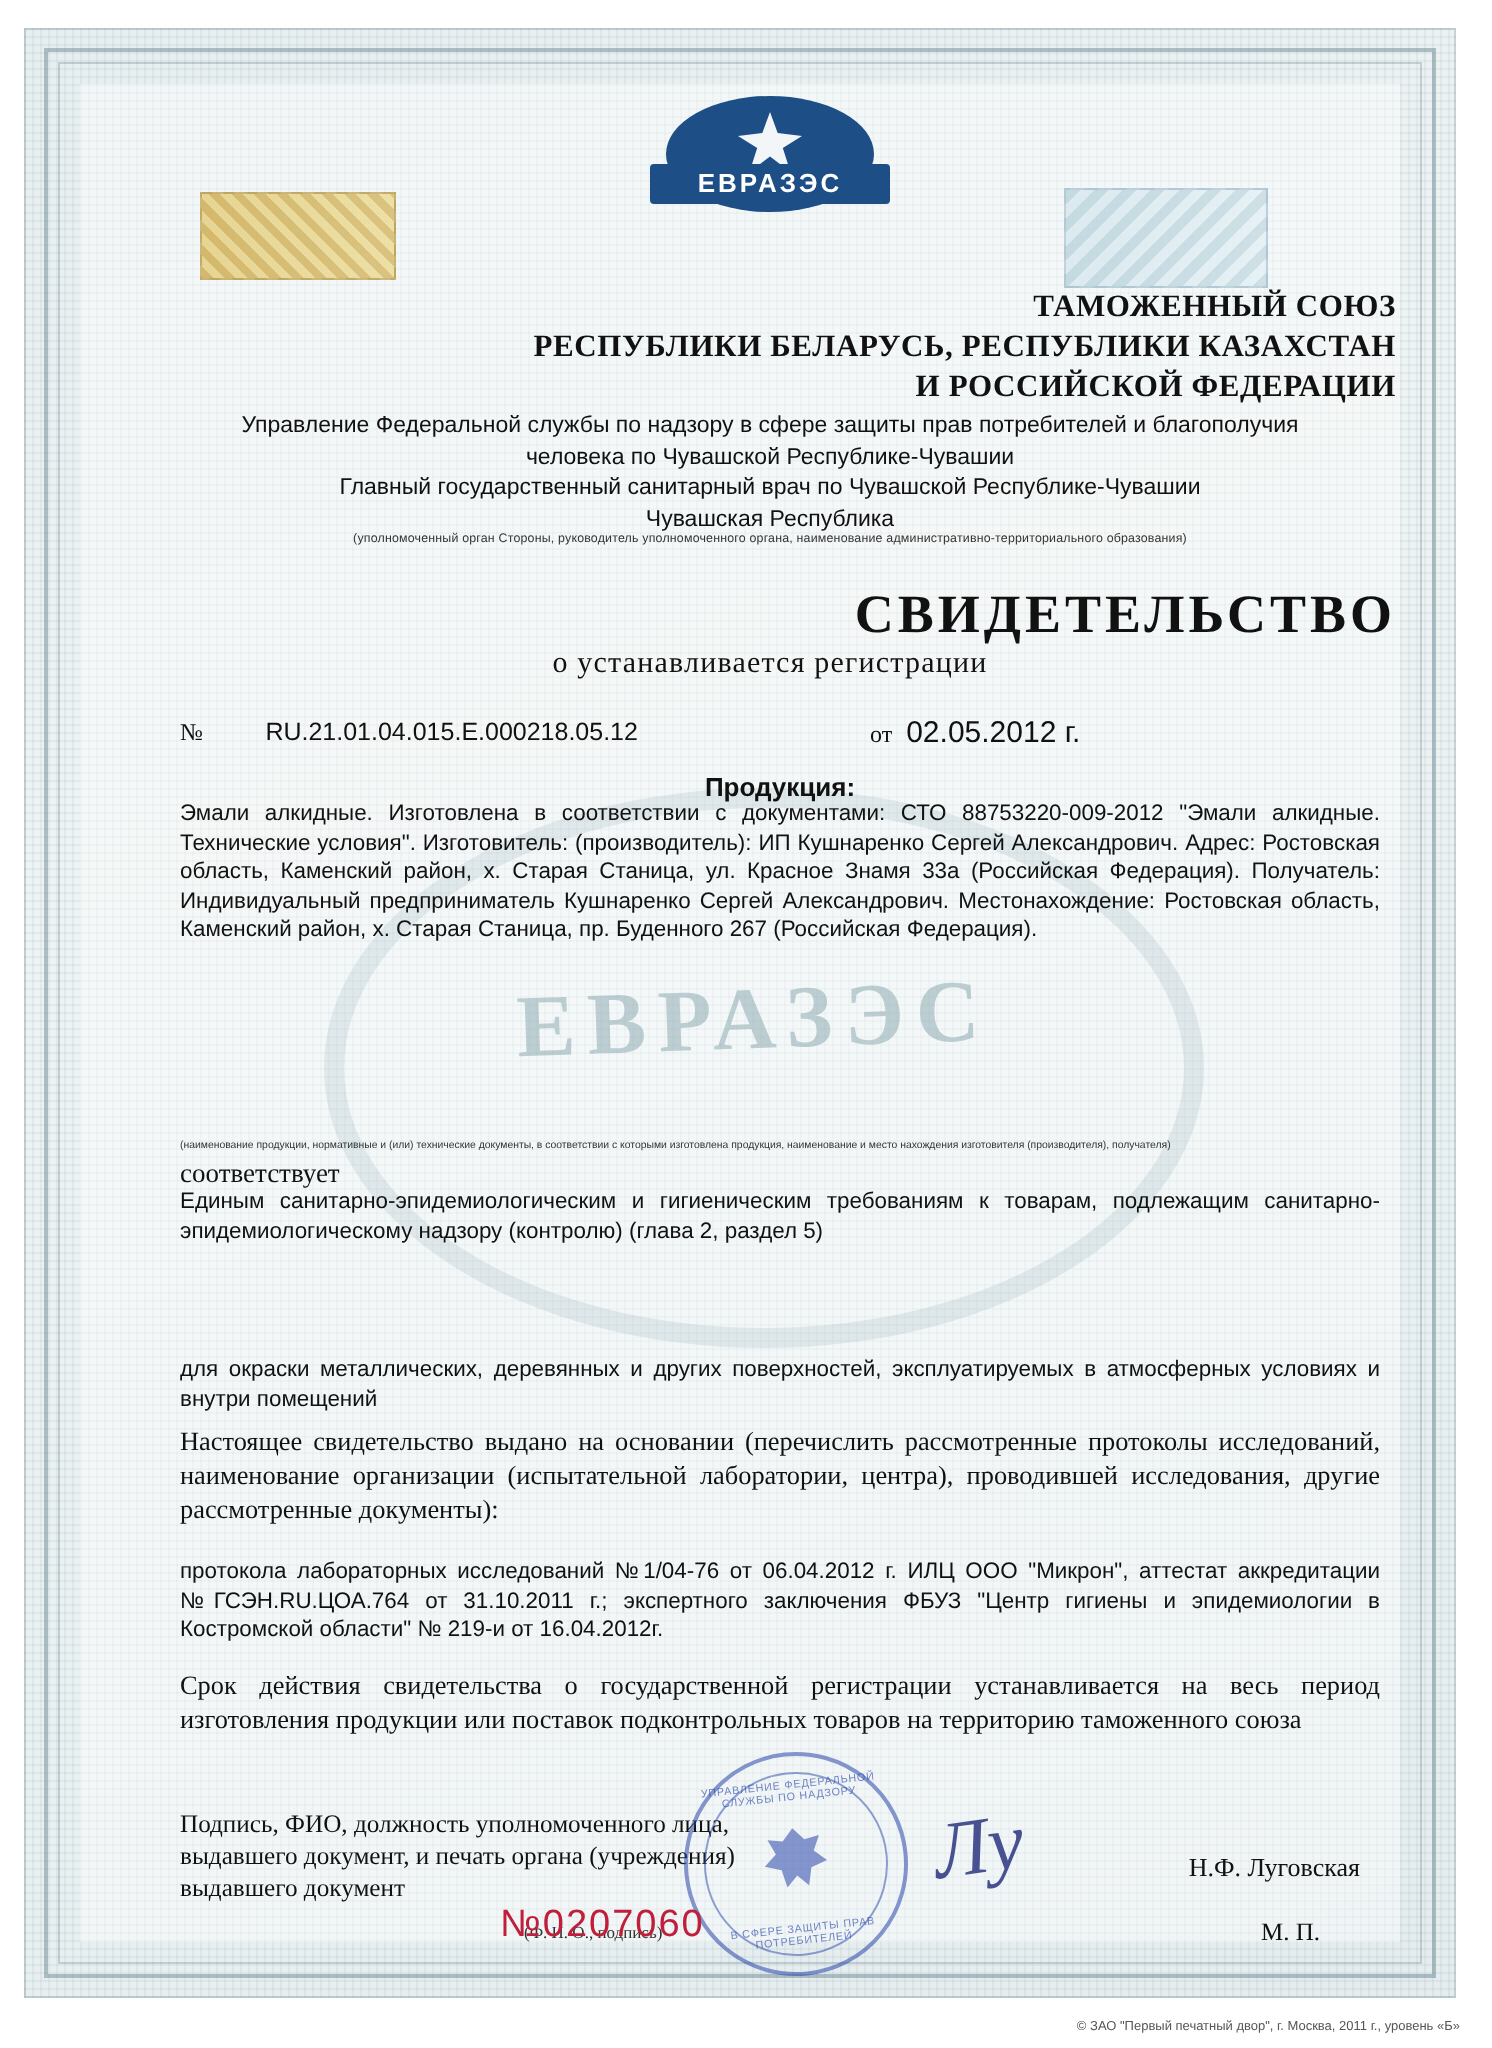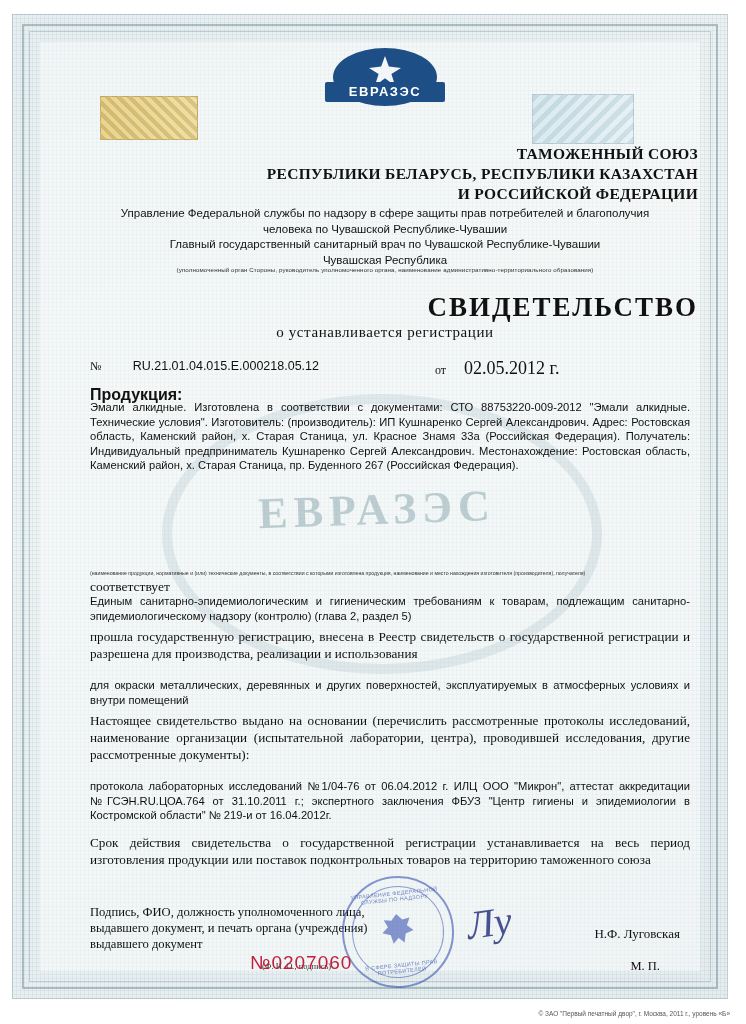--- a/index.html
+++ b/index.html
@@ -216,28 +216,29 @@
     font-size: 12.5px;
     margin-left: 28px;
   }
   .numline .dt {
     position: absolute;
     left: 345px;
     top: 0;
     font-size: 12px;
   }
   .numline .dtval {
-    font-family: Liberation Serif, serif;
-    font-size: 18px;
-    margin-left: 15px;
+    font-family: Liberation Sans, sans-serif;
+    font-size: 15px;
+    margin-left: 4px;
   }
 
   .section-label {
     font-family: "Liberation Sans", sans-serif;
-    font-size: 16px;
+    font-size: 13px;
+    text-align: center;
   }
   .body-sans {
     font-family: "Liberation Sans", sans-serif;
     font-size: 11.2px;
     line-height: 14.6px;
     text-align: justify;
   }
   .body-serif {
     font-family: "Liberation Serif", serif;
     font-size: 13.2px;
@@ -419,21 +420,20 @@
     </div>
 
     <div class="tx prod-label section-label bold">Продукция:</div>
     <div class="tx prod-text body-sans">Эмали алкидные. Изготовлена в соответствии с документами: СТО 88753220-009-2012 "Эмали алкидные. Технические условия". Изготовитель: (производитель): ИП Кушнаренко Сергей Александрович. Адрес: Ростовская область, Каменский район, х. Старая Станица, ул. Красное Знамя 33а (Российская Федерация). Получатель: Индивидуальный предприниматель Кушнаренко Сергей Александрович. Местонахождение: Ростовская область, Каменский район, х. Старая Станица, пр. Буденного 267 (Российская Федерация).</div>
 
     <div class="tx micro-caption">(наименование продукции, нормативные и (или) технические документы, в соответствии с которыми изготовлена продукция, наименование и место нахождения изготовителя (производителя), получателя)</div>
 
     <div class="tx conform-label">соответствует</div>
     <div class="tx conform-text body-sans">Единым санитарно-эпидемиологическим и гигиеническим требованиям к товарам, подлежащим санитарно-эпидемиологическому надзору (контролю) (глава 2, раздел 5)</div>
 
-    <div class="tx registered-text body-serif">прошла государственную регистрацию, внесена в Реестр свидетельств о государственной регистрации и разрешена для производства, реализации и использования</div>
     <div class="tx purpose-text body-sans">для окраски металлических, деревянных и других поверхностей, эксплуатируемых в атмосферных условиях и внутри помещений</div>
     <div class="tx basis-text body-serif">Настоящее свидетельство выдано на основании (перечислить рассмотренные протоколы исследований, наименование организации (испытательной лаборатории, центра), проводившей исследования, другие рассмотренные документы):</div>
     <div class="tx protocols-text body-sans">протокола лабораторных исследований №1/04-76 от 06.04.2012 г. ИЛЦ ООО "Микрон", аттестат аккредитации №ГСЭН.RU.ЦОА.764 от 31.10.2011 г.; экспертного заключения ФБУЗ "Центр гигиены и эпидемиологии в Костромской области" № 219-и от 16.04.2012г.</div>
 
     <div class="tx validity-box body-serif">Срок действия свидетельства о государственной регистрации устанавливается на весь период изготовления продукции или поставок подконтрольных товаров на территорию таможенного союза</div>
 
     <div class="tx sign-block">
       <div>Подпись, ФИО, должность уполномоченного лица,</div>
       <div>выдавшего документ, и печать органа (учреждения)</div>
       <div>выдавшего документ</div>

